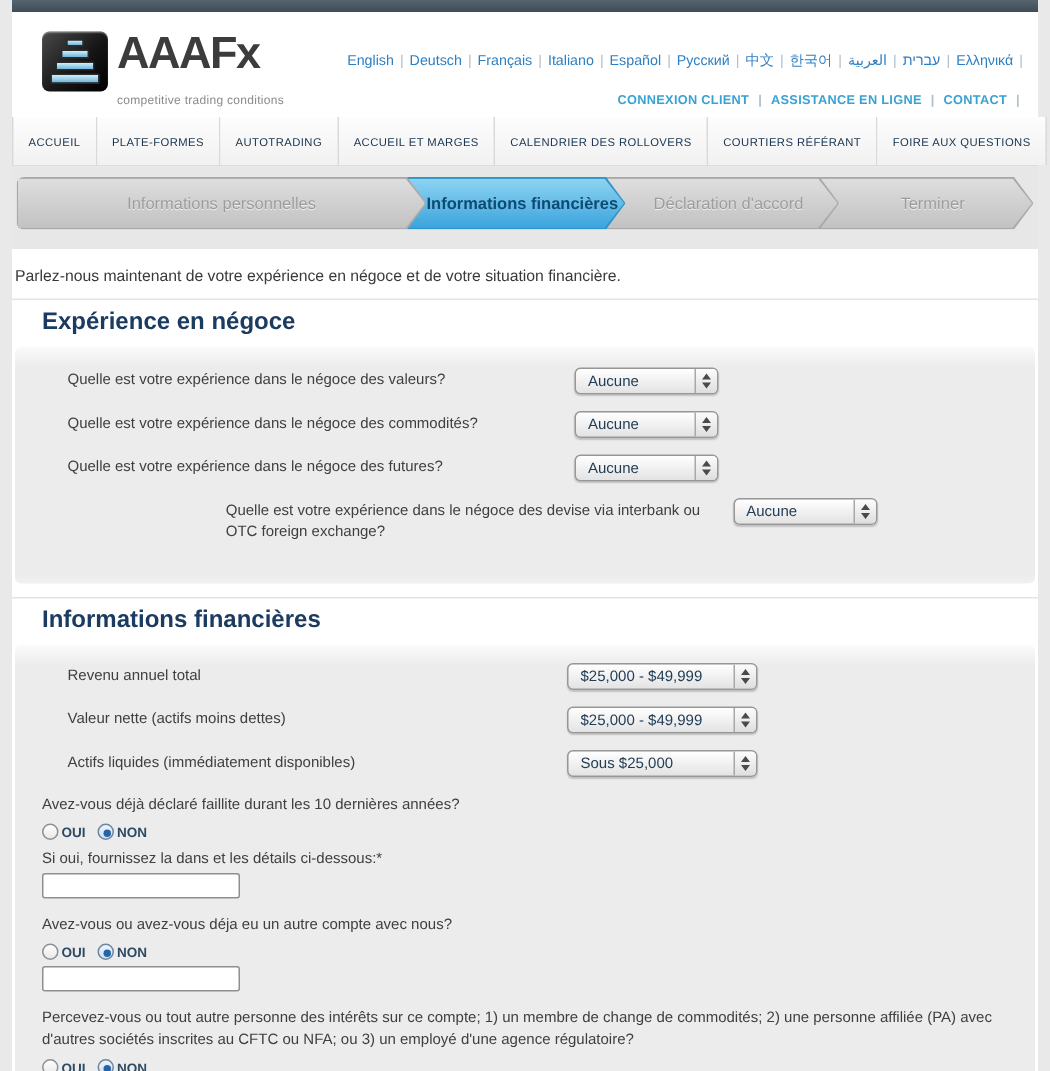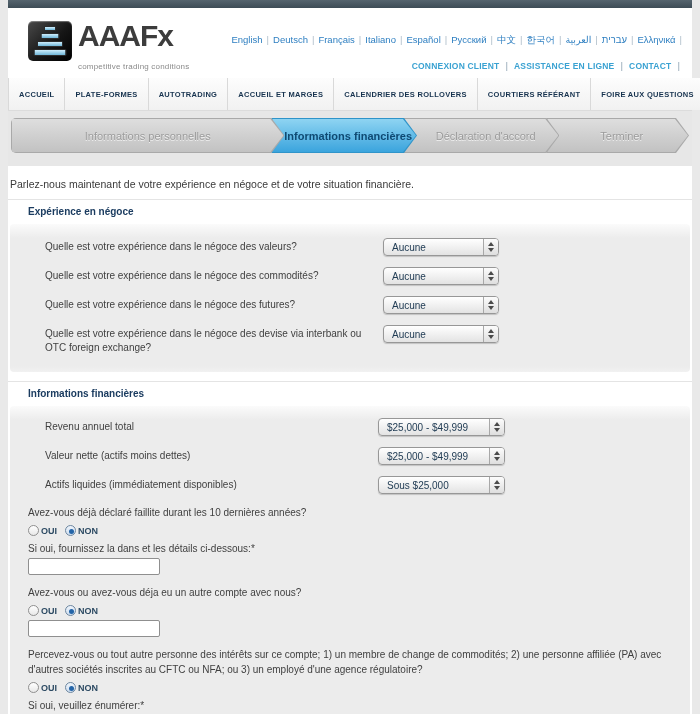--- a/index.html
+++ b/index.html
@@ -36,21 +36,21 @@
   .lang { color:#2e7fc1; cursor:pointer; }
   .lang::after { content:"|"; color:#aebdc9; margin:0 4px; font-weight:normal; }
   .acctrow { position:absolute; right:6px; top:53px; font-size:8.5px; font-weight:bold; letter-spacing:.2px; white-space:nowrap; }
   .acct { color:#3aa2d2; cursor:pointer; }
   .acct::after { content:"|"; color:#aebdc9; margin:0 6px; }
 
   
   .navrow { display:flex; height:33px; border-bottom:1px solid #dcdcdc; background:#fff; }
   .tab { display:flex; align-items:center; padding:0 10px; border-right:1px solid #d9d9d9;
     background:linear-gradient(#fdfdfd,#f1f1f1);
-    font-size:7.5px; font-weight:bold; letter-spacing:.3px; color:#16324e; cursor:pointer; white-space:nowrap; }
+    font-size:7.5px; font-weight:normal; letter-spacing:.3px; color:#16324e; cursor:pointer; white-space:nowrap; }
   .tab:first-child { border-left:1px solid #d9d9d9; }
 
   
   .progress-strip { background:#e7e7e7; padding:7px 0 13px 0; }
   .chevbar { display:flex; width:678px; margin-left:3px; height:35px; }
   .chev { position:relative; height:35px;
     clip-path:polygon(0 0, calc(100% - 13px) 0, 100% 50%, calc(100% - 13px) 100%, 0 100%);
     background:#a9a9a9; }
   .chev + .chev { margin-left:-13px; }
   .chev--1 { width:278px; z-index:40; border-radius:5px 0 0 5px;text-align:center; }
@@ -63,43 +63,43 @@
     display:flex; align-items:center; justify-content:center;
     font-size:11px; color:#9c9c9c; text-shadow:0 1px 0 rgba(255,255,255,.7); }
   .chev--active { background:#2f94c9; }
   .chev--active .chev__in { background:linear-gradient(#8ed4f2,#3ba4dd);
     color:#0f4a73; font-weight:bold; text-shadow:none; }
   .chev--2 .chev__in, .chev--3 .chev__in, .chev--4 .chev__in { padding-left:8px; }
 
   
   .intro { padding:12px 4px 0 2px; font-size:10.5px; color:#3a3a3a; }
   .section-heading { margin-top:9px; border-top:1px solid #e4e4e4; padding:6px 0 5px 20px;
-    font-size:10px; font-weight:bold; color:#1b3c60; }
+    font-size:16px; font-weight:bold; color:#1b3c60; }
   .panel { margin:2px 2px 0 2px; border-radius:4px;
     background:linear-gradient(#fbfbfb,#ececec 14px,#ececec calc(100% - 6px),#f1f1f1); }
   .panel--exp { padding:14px 0 10px 0; }
   .panel--fin { padding:12px 0 14px 0; }
 
   .qrow { display:flex; align-items:flex-start; padding-left:35px; margin-bottom:11px; }
-  .qrow:last-child { margin-bottom:8px; }
+  .qrow:last-child { margin-bottom:18px;justify-content:center; }
   .qrow__label { width:338px; font-size:10px; color:#3f3f3f; line-height:1.35; padding-top:2px; }
   .frow .qrow__label { width:333px; }
 
   
   .sel { display:inline-flex; align-items:stretch; height:18px;
     border:1px solid #979797; border-radius:4px;
     background:linear-gradient(#ffffff,#e3e3e3);
     box-shadow:0 1px 1px rgba(0,0,0,.18); cursor:pointer; overflow:hidden; }
   .sel__val { display:flex; align-items:center; padding:0 8px; font-size:10px; color:#223d55; white-space:nowrap; }
   .sel__arrows { display:flex; flex-direction:column; align-items:center; justify-content:center;
     width:15px; border-left:1px solid #a8a8a8; background:linear-gradient(#fcfcfc,#dedede); gap:2px; }
   .sel__arrows b { width:0; height:0; border-left:3px solid transparent; border-right:3px solid transparent; }
   .sel__arrows b.up { border-bottom:4px solid #4a4a4a; }
   .sel__arrows b.dn { border-top:4px solid #4a4a4a; }
-  .sel--aucune { width:116px; } .sel--aucune .sel__val { flex:1; }
+  .sel--aucune { width:96px; } .sel--aucune .sel__val { flex:1; }
   .sel--money  { width:127px; } .sel--money .sel__val { flex:1; }
 
   .qblock { padding-left:18px; margin-top:10px; }
   .question { font-size:10px; color:#3f3f3f; line-height:1.5; max-width:648px; }
   .radiorow { display:flex; align-items:center; padding-left:18px; margin-top:5px; }
   .radio { width:11px; height:11px; border-radius:50%; border:1px solid #8f8f8f;
     background:linear-gradient(#fff,#e8e8e8); position:relative; cursor:pointer; }
   .radio--checked { border-color:#6d87a0; background:linear-gradient(#eef4fb,#cfdef0); }
   .radio--checked::after { content:""; position:absolute; left:3px; top:3px; width:5px; height:5px;
     border-radius:50%; background:#2465a8; }

